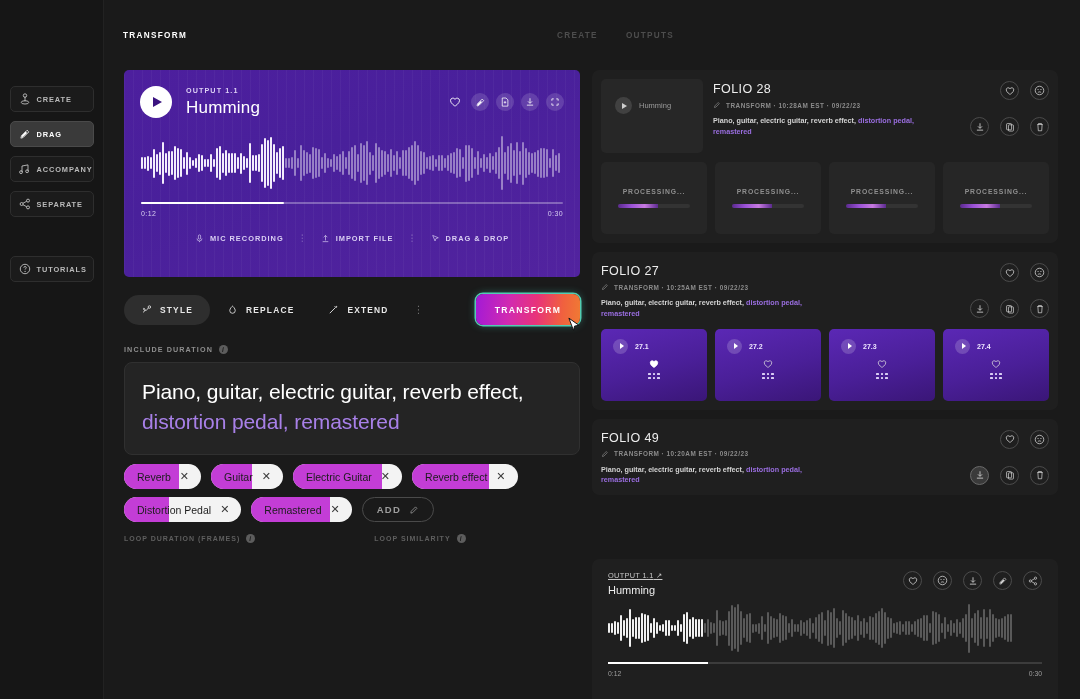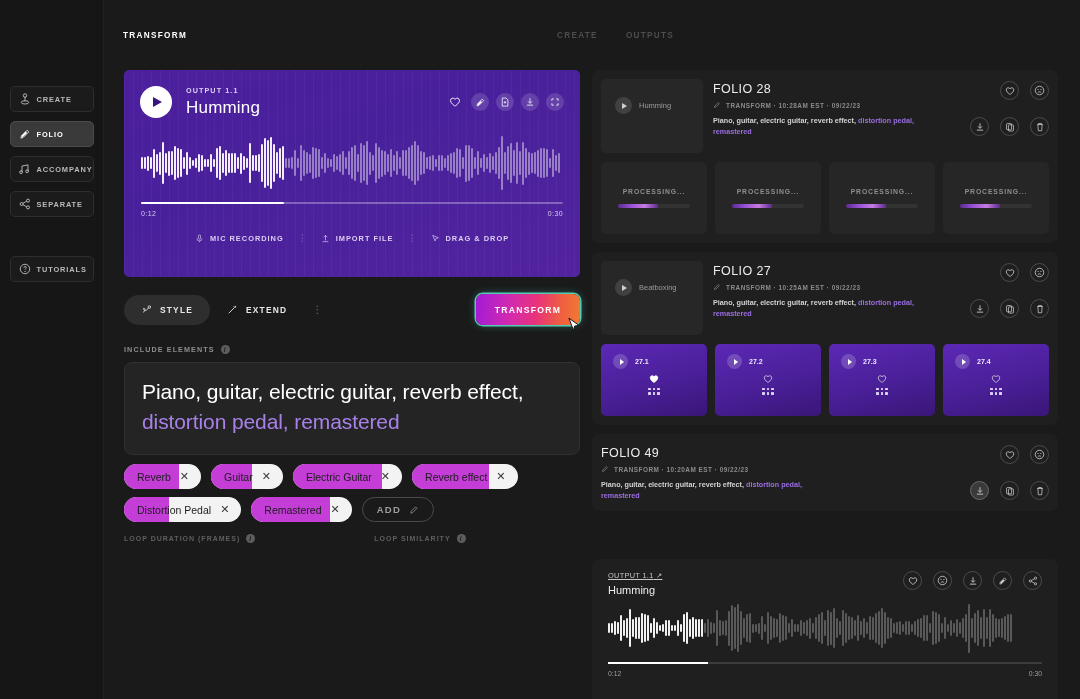--- a/index.html
+++ b/index.html
@@ -205,21 +205,21 @@
           <path d="M8 11V5" stroke="#cfcfcf" stroke-width="1.1"></path>
           <circle cx="8" cy="3.4" r="2.3" fill="none" stroke="#cfcfcf" stroke-width="1.1"></circle>
         </svg>
       <span>CREATE</span>
     </div>
     <div class="rail-item active">
       <svg class="ic" viewBox="0 0 16 16">
           <path d="M2.5 13.5l3-.8L13 5.2l-2.2-2.2-7.5 7.5z" fill="none" stroke="#fff" stroke-width="1.1" stroke-linejoin="round"></path>
           <path d="M4 11.5l5.8-5.8" stroke="#fff" stroke-width="2.6"></path>
         </svg>
-      <span>FOLIO</span>
+      <span>DRAG</span>
     </div>
     <div class="rail-item">
       <svg class="ic" viewBox="0 0 16 16">
           <path d="M4 12V4l8-1.5V11" fill="none" stroke="#cfcfcf" stroke-width="1.1"></path>
           <circle cx="2.7" cy="12.2" r="1.9" fill="none" stroke="#cfcfcf" stroke-width="1.1"></circle>
           <circle cx="10.8" cy="11" r="1.9" fill="none" stroke="#cfcfcf" stroke-width="1.1"></circle>
         </svg>
       <span>ACCOMPANY</span>
     </div>
     <div class="rail-item">
@@ -470,36 +470,42 @@
     <div class="btn-row">
       <div class="pill-btn filled">
         <svg width="11" height="11" viewBox="0 0 16 16">
             <path d="M3 12c3-1 3.5-4 2-5.5S2.6 8 5 9s5-1 5.6-3.4" fill="none" stroke="#e8e8e8" stroke-width="1.2"></path>
             <circle cx="12.2" cy="4.4" r="1.8" fill="none" stroke="#e8e8e8" stroke-width="1.2"></circle>
           </svg>
         <span>STYLE</span>
       </div>
       <div class="pill-btn">
         <svg width="11" height="11" viewBox="0 0 16 16">
+            <path d="M4 9.5c0-3 4-6.5 4-6.5s4 3.5 4 6.5a4 4 0 01-8 0z" fill="none" stroke="#e8e8e8" stroke-width="1.2"></path>
+          </svg>
+        <span>REPLACE</span>
+      </div>
+      <div class="pill-btn">
+        <svg width="11" height="11" viewBox="0 0 16 16">
             <path d="M2.6 13.4l8-8M9.6 3.2l2.6 2.6" stroke="#e8e8e8" stroke-width="1.3"></path>
             <path d="M12.4 2.2l.5 1.3 1.3.5-1.3.5-.5 1.3-.5-1.3-1.3-.5 1.3-.5z" fill="#e8e8e8"></path>
           </svg>
         <span>EXTEND</span>
       </div>
       <span class="vdots">⋮</span>
       <div class="transform-btn">
         <span>TRANSFORM</span>
         <svg class="cursor" viewBox="0 0 16 20">
             <path d="M1 1l11.5 8.2-5 .9-1.2 5z" fill="#fff" stroke="#111" stroke-width="1.1" stroke-linejoin="round"></path>
           </svg>
       </div>
     </div>
 
     <div class="section-label">
-      <span>INCLUDE ELEMENTS</span>
+      <span>INCLUDE DURATION</span>
       <span class="info-dot">i</span>
     </div>
     <div class="prompt-box">
       <span>Piano, guitar, electric guitar, reverb effect, </span><span class="hl">distortion pedal, remastered</span>
     </div>
 
     <div class="tags" id="tagList">
         <div class="tag">
           <span class="lvl" style="width:72%"></span>
           <span class="tl">Reverb</span>
@@ -626,26 +632,20 @@
             <div class="proc-card">
               <div class="plabel">PROCESSING...</div>
               <div class="proc-bar">
                 <span style="width:55%"></span>
               </div>
             </div>
           </div>
         </div>
         <div class="folio">
           <div class="folio-top">
-            <div class="thumb">
-              <span class="tplay">
-                <span class="tri"></span>
-              </span>
-              <span class="tlbl">Beatboxing</span>
-            </div>
             <div class="folio-body">
               <div class="folio-title">FOLIO 27</div>
               <div class="folio-meta">
                 <svg width="8" height="8" viewBox="0 0 16 16">
                   <path d="M3 13l2.6-.6 7-7L10.5 3l-7 7z" fill="none" stroke="#8b8b8b" stroke-width="1.3"></path>
                 </svg>
                 <span>TRANSFORM · 10:25AM EST · 09/22/23</span>
               </div>
               <div class="folio-desc"><span>Piano, guitar, electric guitar, reverb effect, </span><span class="hl">distortion pedal, remastered</span></div>
               <div class="folio-ico-top">

